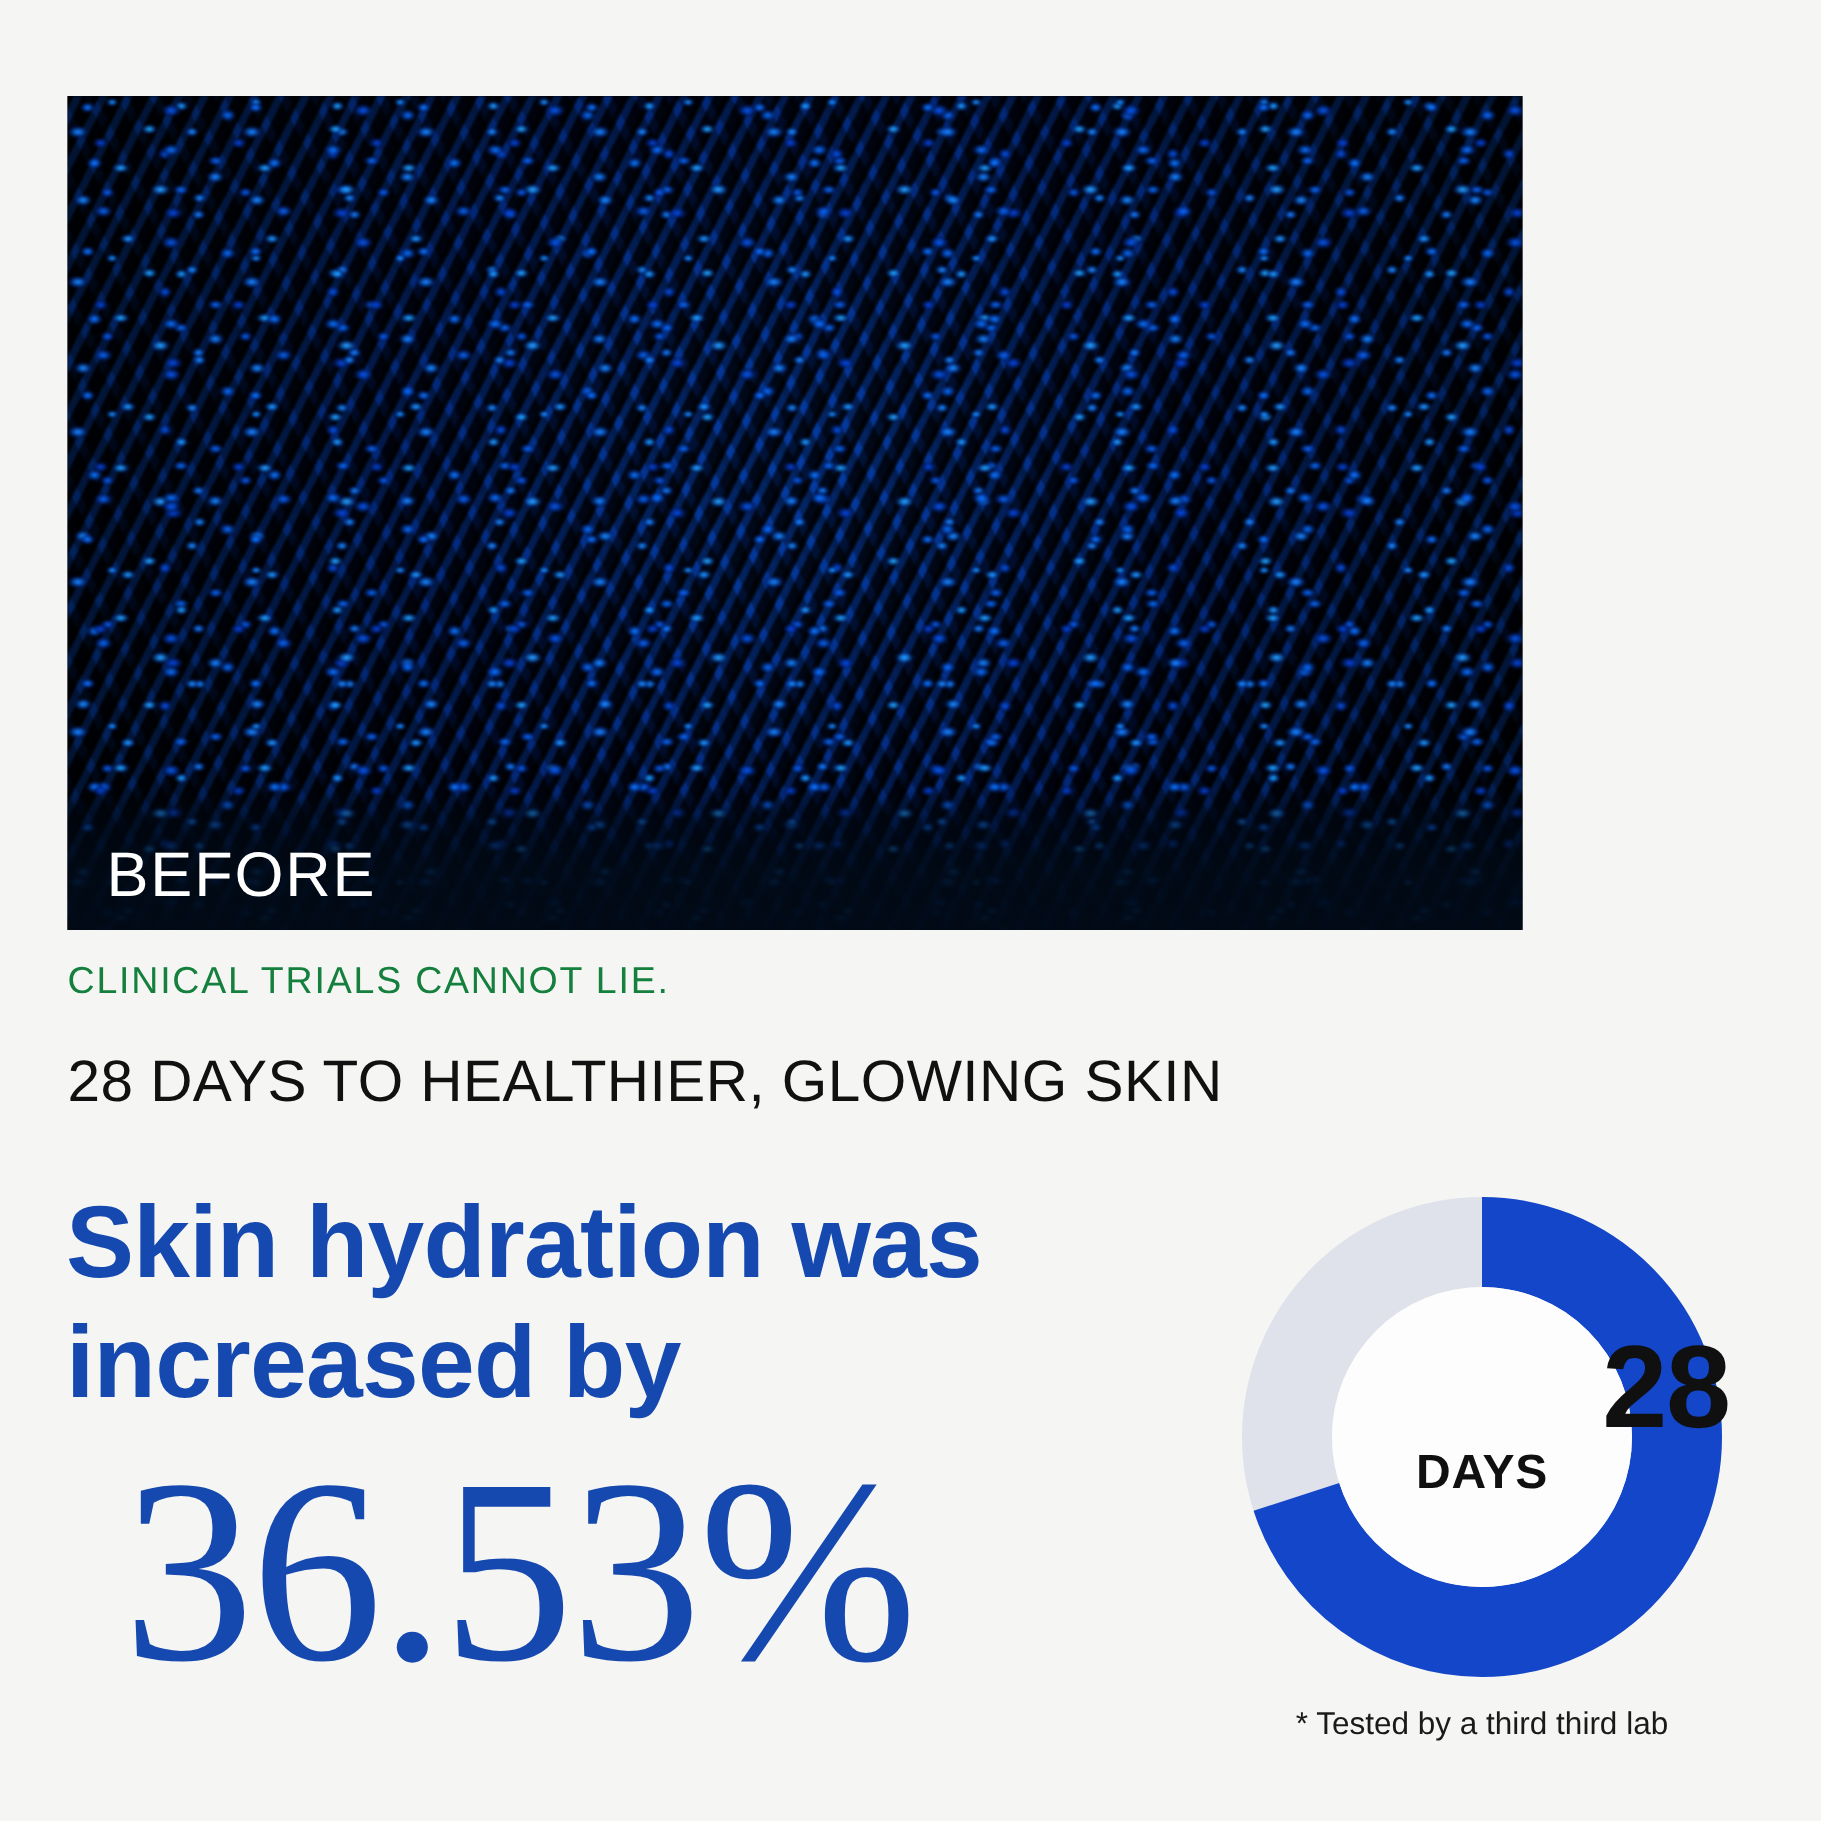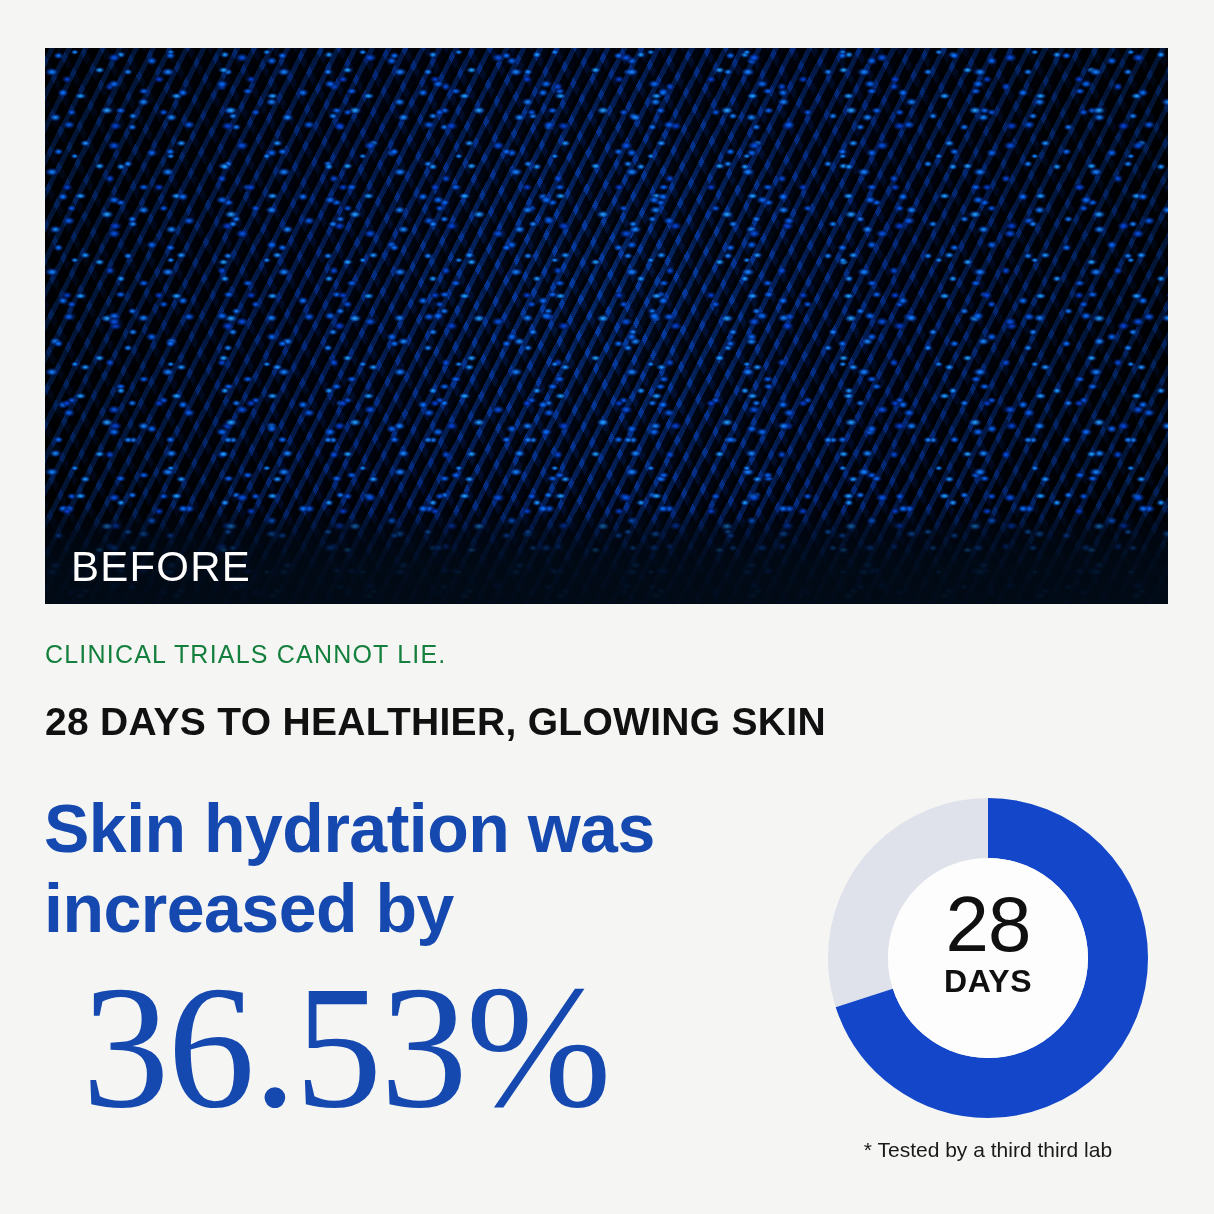--- a/index.html
+++ b/index.html
@@ -17,22 +17,22 @@
     width: 1214px;
     height: 1214px;
     background: #f5f5f4;
     overflow: hidden;
   }
 
   
   .panels {
     position: absolute;
     left: 45px;
-    top: 48px;
-    width: 1123px;
+    top: 64px;
+    width: 970px;
     height: 556px;
     display: flex;
     gap: 10px;
   }
   .panel {
     position: relative;
     flex: 1 1 0;
     height: 100%;
     overflow: hidden;
     background: #000208;
@@ -160,21 +160,21 @@
     font-weight: 400;
     white-space: nowrap;
   }
   .headline {
     position: absolute;
     left: 45px;
     top: 700px;
     font-size: 39px;
     letter-spacing: 0.3px;
     color: #111111;
-    font-weight: 700;
+    font-weight: 400;
     white-space: nowrap;
   }
   .claim {
     position: absolute;
     left: 44px;
     top: 788px;
     width: 720px;
     font-size: 68px;
     line-height: 1.18;
     font-weight: 700;
@@ -206,24 +206,25 @@
   .donut-wrap svg { display: block; width: 330px; height: 330px; }
   .donut-center {
     position: absolute;
     left: 0; right: 0;
     top: 96px;
     text-align: center;
     pointer-events: none;
   }
   .donut-num {
     font-size: 78px;
-    font-weight: 400;
+    font-weight: 700;
     color: #101010;
     line-height: .92;
     letter-spacing: -1px;
+    text-align: right;
   }
   .donut-unit {
     font-size: 32px;
     font-weight: 700;
     color: #101010;
     letter-spacing: .5px;
     line-height: 1.25;
   }
   .footnote {
     position: absolute;

